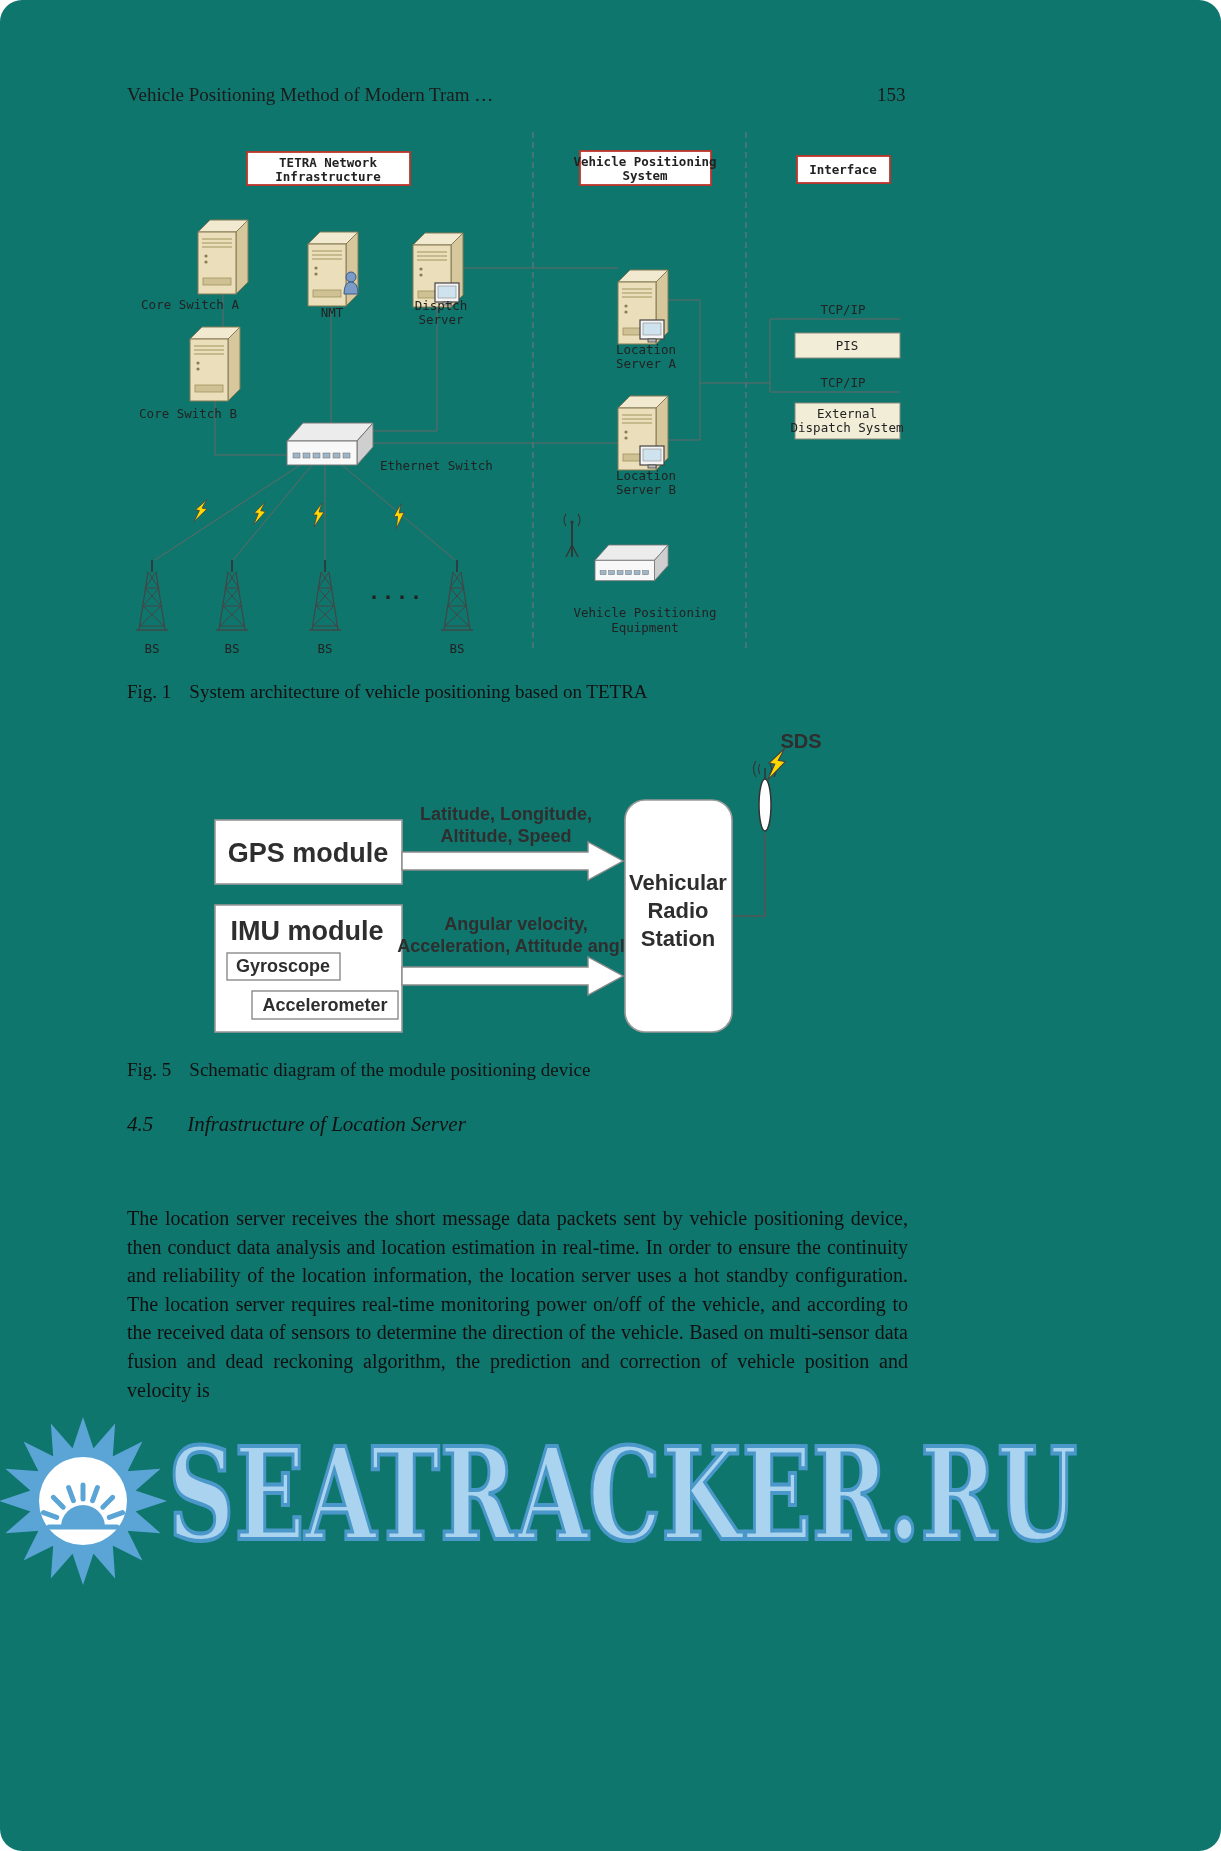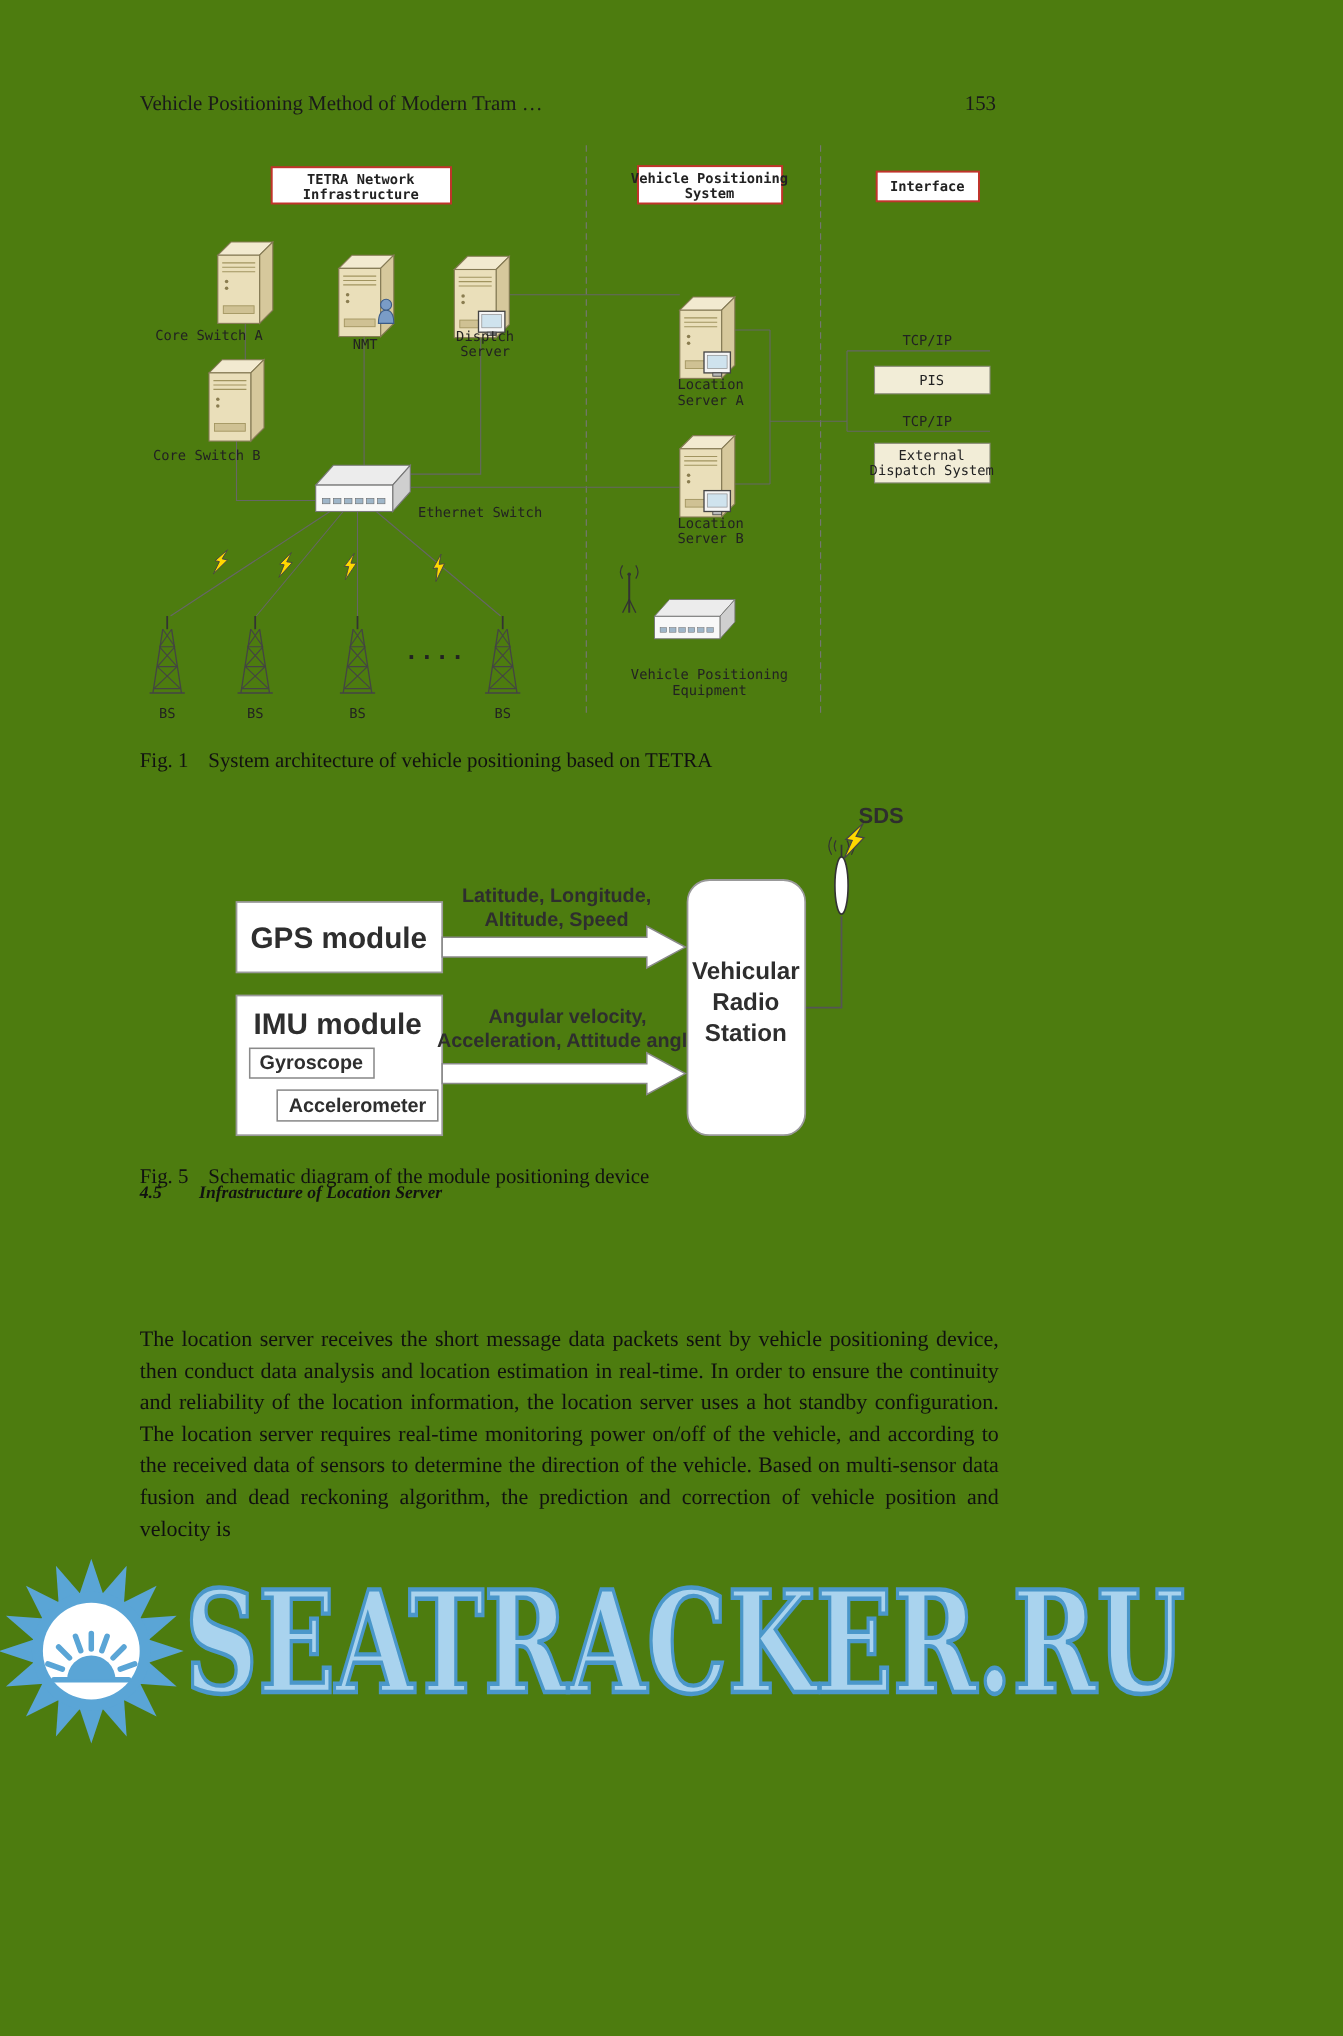--- a/index.html
+++ b/index.html
@@ -1,37 +1,37 @@
 <!DOCTYPE html>
 <html><head>
 <meta charset="utf-8">
 <style>
   html,body{margin:0;padding:0;background:#ffffff;}
-  .page{position:relative;width:1221px;height:1851px;background:#4d7c0f;overflow:hidden;
-        font-family:"Liberation Serif", serif;color:#111;}
+  .page{position:relative;width:1221px;height:1851px;background:#0f766e;overflow:hidden;
+        font-family:"Liberation Serif", serif;color:#111;border-radius:22px;}
   .header-title{position:absolute;left:127px;top:84px;font-size:19px;color:#1a1a1a;}
   .page-number{position:absolute;left:877px;top:84px;font-size:19px;color:#1a1a1a;text-align:center;}
 
   svg{position:absolute;left:0;}
   svg text{font-family:"DejaVu Sans Mono", monospace;fill:#222;}
   .mono12{font-size:12.5px;}
   .sec-label{font-size:12.5px;font-weight:bold;fill:#222;}
   .dash{stroke:#777;stroke-width:1;stroke-dasharray:6 4;}
   .wire{stroke:#666;stroke-width:1;fill:none;}
   .redbox{fill:#ffffff;stroke:#c0342b;stroke-width:1.8;}
   .ifbox{fill:#f2edd7;stroke:#8a8a7a;stroke-width:1;}
   .f2box{fill:#ffffff;stroke:#999;stroke-width:1.6;}
   .f2small{fill:#ffffff;stroke:#8a8a8a;stroke-width:1.4;}
   .f2text{font-family:"Liberation Sans", sans-serif;font-weight:bold;fill:#2e2e2e;}
   .f2big{font-size:27px;}
   .f2mid{font-size:22px;}
   .f2sm{font-size:18px;}
   .caption{position:absolute;left:127px;font-size:19px;color:#111;}
   .cap-label{font-weight:normal;margin-right:18px;}
-  .section-heading{position:absolute;left:127px;top:1076px;font-size:16px;font-weight:bold;
+  .section-heading{position:absolute;left:127px;top:1112px;font-size:21px;font-weight:normal;
         font-style:italic;display:flex;}
   .section-num{margin-right:34px;}
   .body-par{position:absolute;left:127px;top:1204px;width:781px;font-size:20px;
         line-height:1.43;text-align:justify;color:#101010;}
   .watermark-text{position:absolute;left:168px;top:1424px;font-family:"DejaVu Serif", serif;
         font-weight:bold;font-size:128px;line-height:1.1;white-space:nowrap;
         color:#a9d3ee;-webkit-text-stroke:4px #4a97ca;letter-spacing:0px;
         transform:scaleX(0.72);transform-origin:left center;}
 </style>
 </head>

